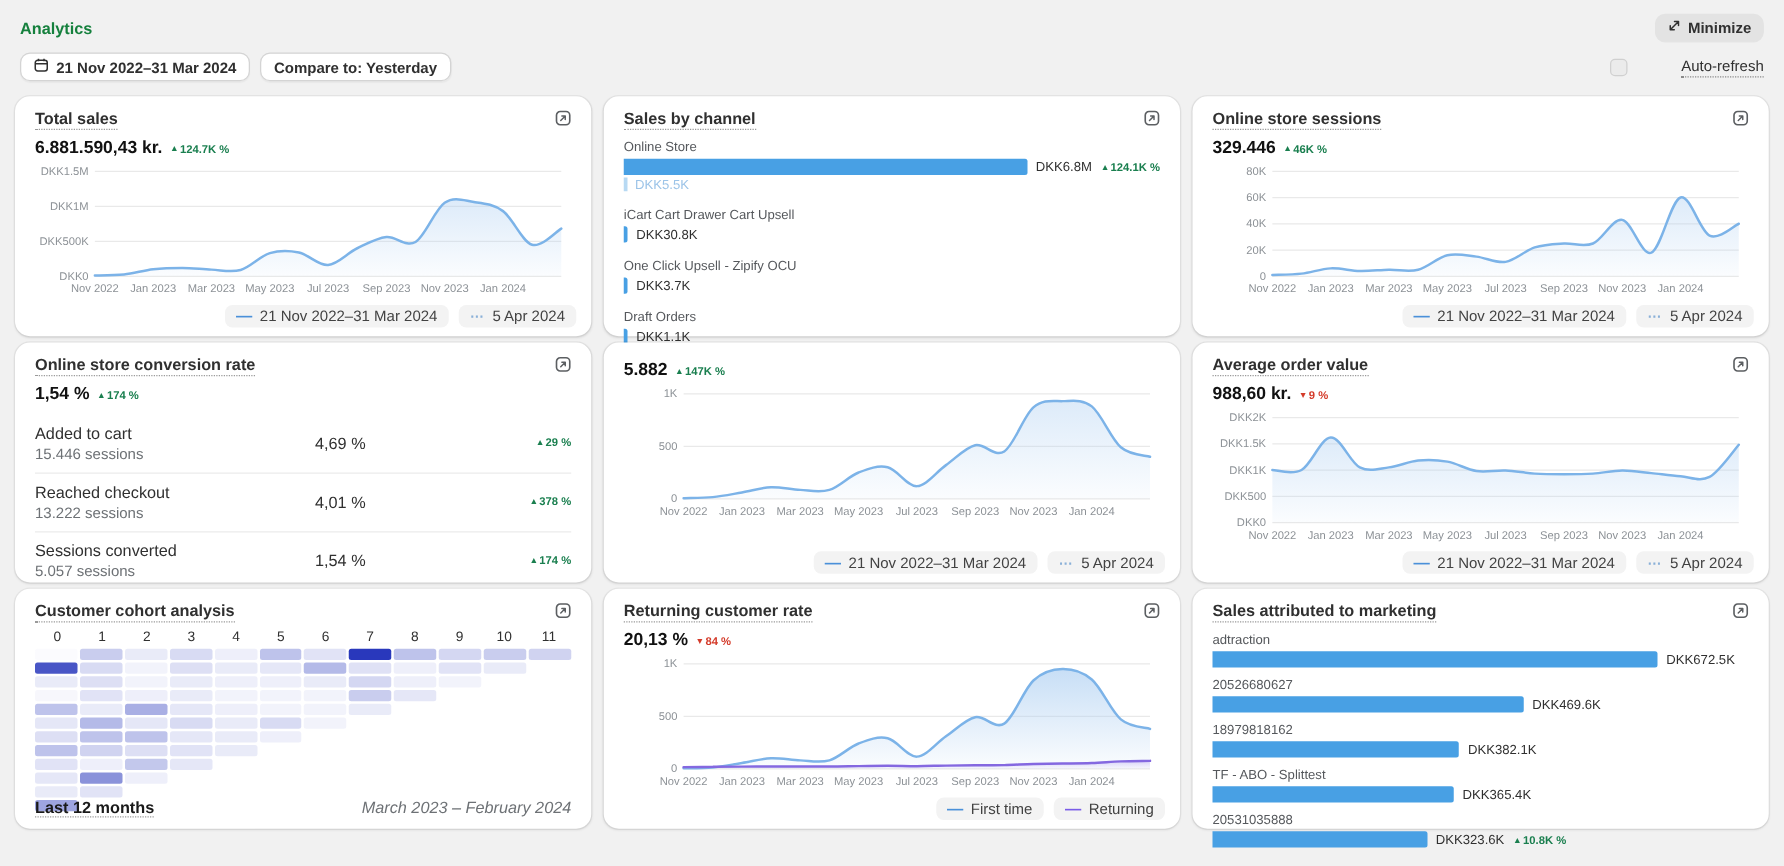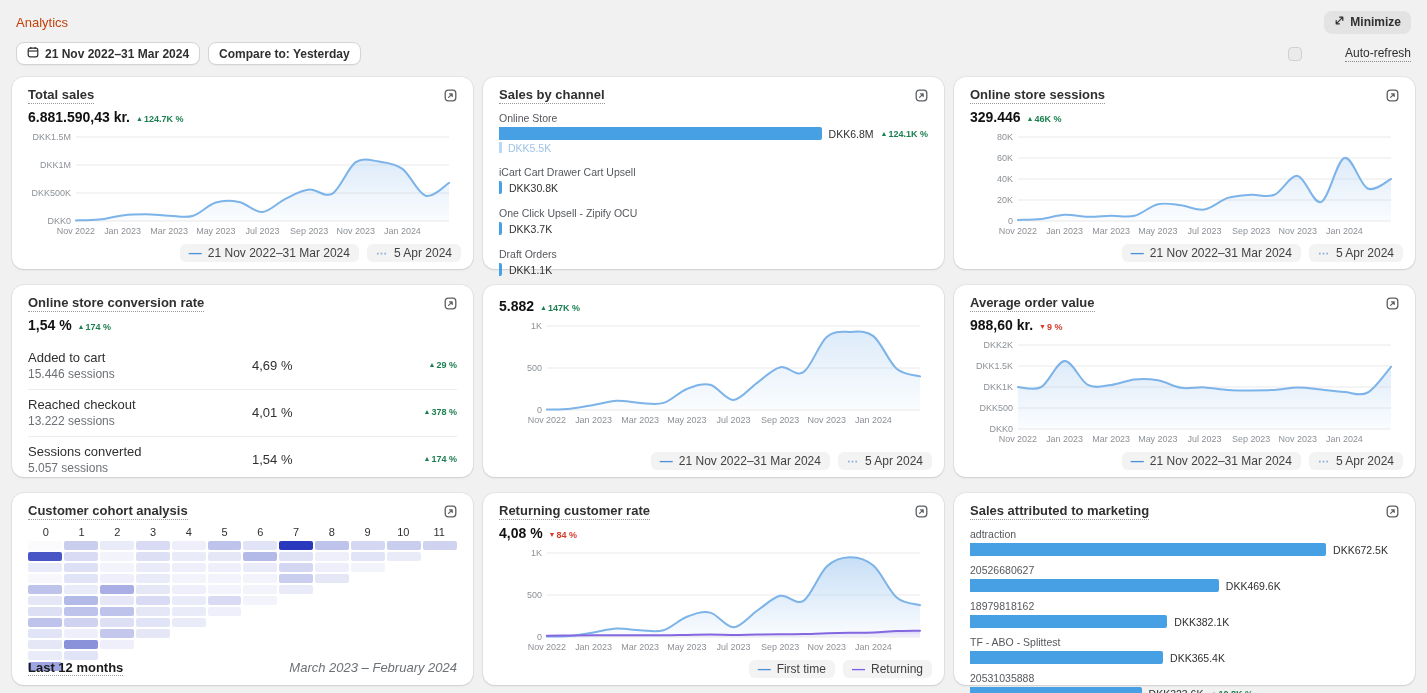--- a/index.html
+++ b/index.html
@@ -1,35 +1,35 @@
 <!DOCTYPE html>
 <html><head>
 <meta charset="utf-8">
 <style>
   * { box-sizing: border-box; margin: 0; padding: 0; }
   html,body { width:1427px; height:693px; overflow:hidden; }
   body { background:#f1f1f1; font-family:"Liberation Sans", sans-serif; color:#303030; }
 
   
   .app-header { display:flex; justify-content:space-between; align-items:center; padding:12px 16px 0; height:32px; }
-  .page-title { font-size:13px; font-weight:400; color:#c2410c; }
+  .page-title { font-size:13px; font-weight:700; color:#15803d; }
   .minimize-btn { display:flex; align-items:center; gap:5px; background:#e3e3e3; border:none; border-radius:8px;
                   padding:4px 10px; font-size:12px; font-weight:600; color:#303030; cursor:pointer;
                   box-shadow:0 1px 0 rgba(0,0,0,.05); font-family:inherit;}
   .toolbar { display:flex; justify-content:space-between; align-items:center; padding:7px 16px 0; height:36px; }
   .toolbar-left { display:flex; gap:8px; }
   .pill { display:flex; align-items:center; gap:6px; background:#fff; border:1px solid #d4d4d4; border-radius:8px;
           padding:3px 10px; font-size:12px; font-weight:600; color:#303030; cursor:pointer;
           box-shadow:0 1px 1px rgba(0,0,0,.04); font-family:inherit;}
   .auto-refresh { display:flex; align-items:center; gap:7px; font-size:12px; color:#303030; cursor:pointer;}
   .auto-refresh .label { border-bottom:1px dotted #8a8a8a; padding-bottom:1px;margin-left:36px; }
   .checkbox { width:14px; height:14px; background:#ebebeb; border:1px solid #d0d0d0; border-radius:4px; display:inline-block; }
 
   
-  .grid { display:grid; grid-template-columns:repeat(3,1fr); grid-auto-rows:192px; gap:16px 10px; padding:9px 12px 0; }
+  .grid { display:grid; grid-template-columns:repeat(3,1fr); grid-auto-rows:192px; gap:5px 10px; padding:9px 12px 0; }
   .card { position:relative; background:#fff; border-radius:12px; padding:10px 16px 8px;
           box-shadow:0 1px 2px rgba(31,33,36,.12), 0 0 0 1px rgba(31,33,36,.05); }
   .card-head { display:flex; justify-content:space-between; align-items:flex-start; }
   .card-title { font-size:13px; font-weight:600; color:#303030; display:inline-block;
                 border-bottom:1px dotted #9a9a9a; padding-bottom:1px; }
   .report-icon { color:#5c5f62; cursor:pointer; margin-top:1px; }
 
   .metric { display:flex; align-items:baseline; gap:6px; margin-top:3px; }
   .metric-value { font-size:14px; font-weight:700; color:#111; }
   .badge { font-size:9px; font-weight:700; white-space:nowrap; }
@@ -561,21 +561,21 @@
     <div class="card-head">
       <span class="card-title">Returning customer rate</span>
       <span class="report-icon">
         <svg width="13" height="13" viewBox="0 0 13 13">
             <rect x="1.2" y="1.2" width="10.6" height="10.6" rx="3" fill="none" stroke="#5c5f62" stroke-width="1.3"></rect>
             <path d="M4.6 8.4 L8.2 4.8 M5.5 4.8 h2.7 v2.7" fill="none" stroke="#5c5f62" stroke-width="1.2" stroke-linecap="round" stroke-linejoin="round"></path>
           </svg>
       </span>
     </div>
     <div class="metric">
-      <span class="metric-value">4,08 %</span>
+      <span class="metric-value">20,13 %</span>
       <span class="badge down"><span class="tri">▼</span>84 %</span>
     </div>
     <div class="line-chart">
         <svg width="100%" height="112" viewBox="0 0 430 112" preserveAspectRatio="none">
           <defs>
             <linearGradient id="g4_0" x1="0" y1="0" x2="0" y2="1">
               <stop offset="0" stop-color="#aacdf1" stop-opacity="0.65"></stop>
               <stop offset="1" stop-color="#aacdf1" stop-opacity="0.05"></stop>
             </linearGradient>
             <linearGradient id="g4_1" x1="0" y1="0" x2="0" y2="1">

